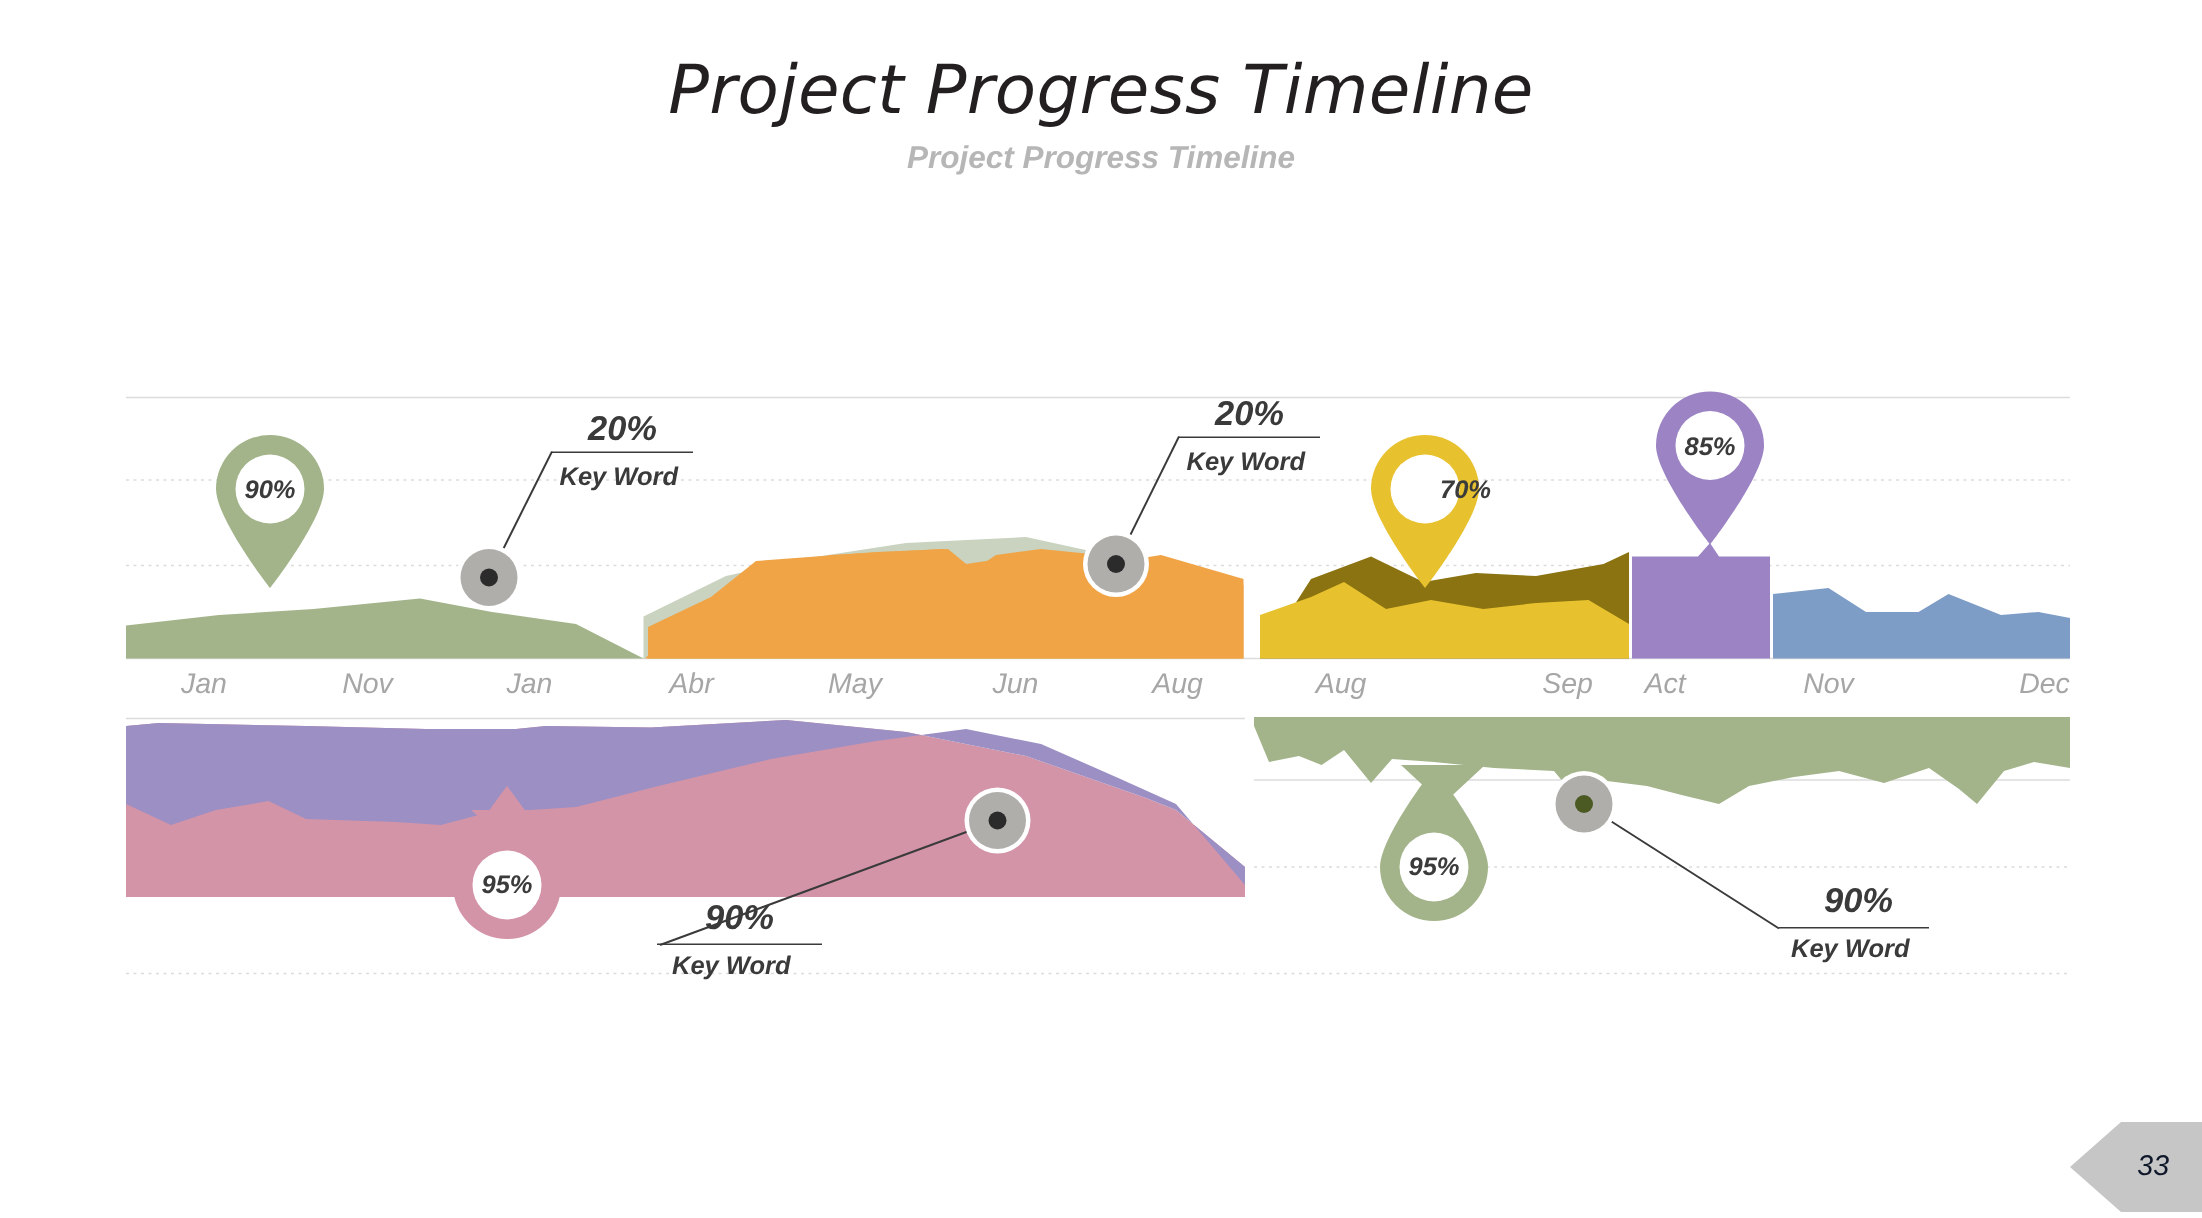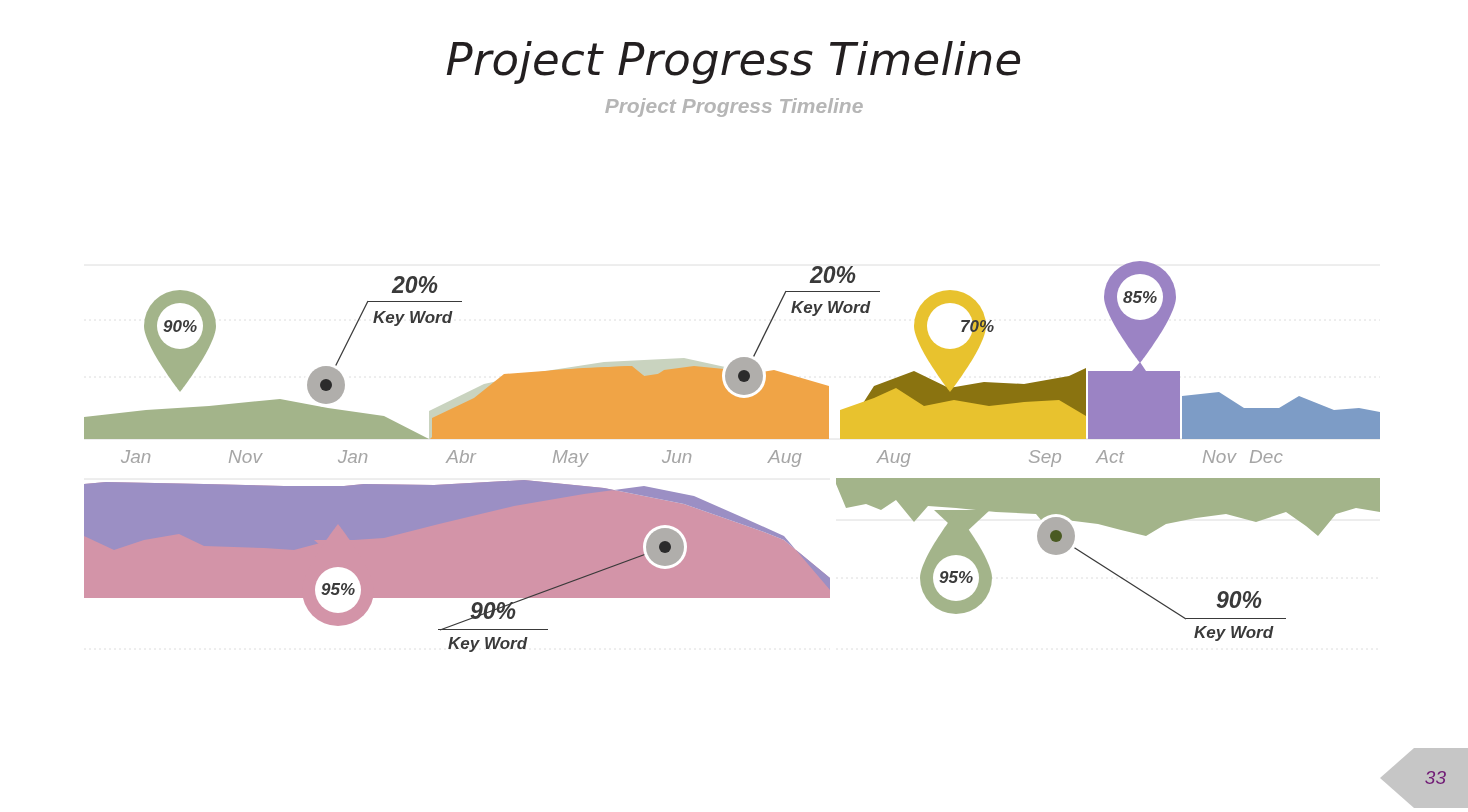--- a/index.html
+++ b/index.html
@@ -101,21 +101,21 @@
 
   
   .page-badge{
     position:absolute;right:0;top:748px;
     width:88px;height:60px;
     background:#c6c6c6;
     clip-path:polygon(34px 0, 88px 0, 88px 60px, 34px 60px, 0 30px);
     display:flex;align-items:center;justify-content:flex-end;
   }
   .page-badge span{
-    font-size:19px;color:#701a75;padding-right:22px;
+    font-size:19px;color:#0f172a;padding-right:22px;
   }
 </style>
 </head>
 <body>
 
 <div class="slide">
 
   <div class="title">Project Progress Timeline</div>
   <div class="subtitle">Project Progress Timeline</div>
 
@@ -151,21 +151,21 @@
     <div class="month" style="left:161px;">Nov</div>
     <div class="month" style="left:269px;">Jan</div>
     <div class="month" style="left:377px;text-align:center;">Abr</div>
     <div class="month" style="left:486px;">May</div>
     <div class="month" style="left:593px;">Jun</div>
     <div class="month" style="left:701px;">Aug</div>
     <div class="month" style="left:810px;">Aug</div>
     <div class="month" style="left:961px;">Sep</div>
     <div class="month" style="left:1026px;">Act</div>
     <div class="month" style="left:1135px;">Nov</div>
-    <div class="month" style="left:1182px;">Dec</div>
+    <div class="month" style="left:1279px;">Dec</div>
   </div>
 
   <svg id="bottom-left-chart" class="chart-svg" width="746" height="177" viewBox="0 0 746 177">
     <g stroke="#dcdcdc" stroke-width="1">
       <line x1="0" y1="1" x2="746" y2="1"></line>
       <line x1="0" y1="100" x2="746" y2="100" stroke-dasharray="2 3"></line>
       <line x1="0" y1="171" x2="746" y2="171" stroke-dasharray="2 3"></line>
     </g>
 
     <path fill="#d394a8" d="M0,6 L22,4 L120,6 L200,8 L260,8 L280,6 L350,7 L440,2 L520,10 L600,26 L680,54 L700,62 L746,100 L746,120 L0,120 Z"></path>

